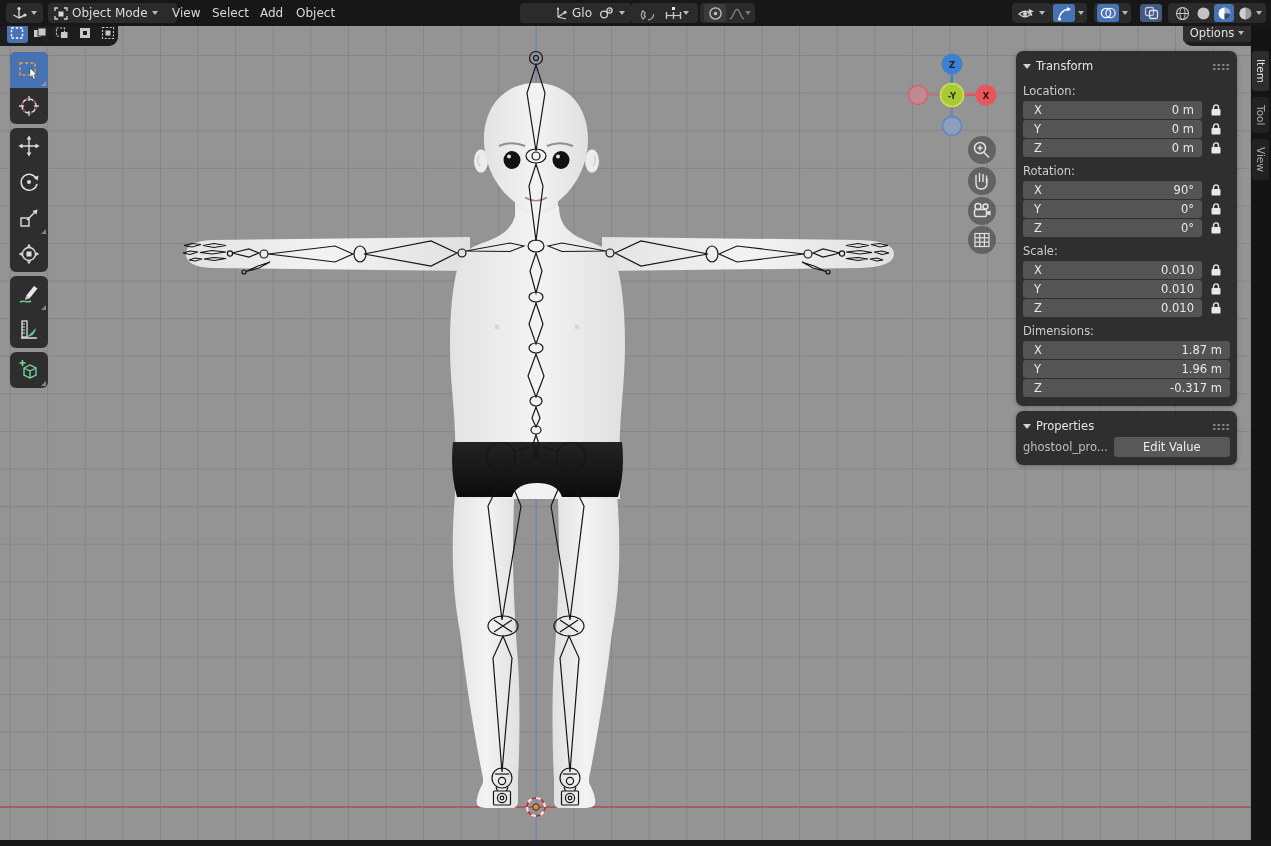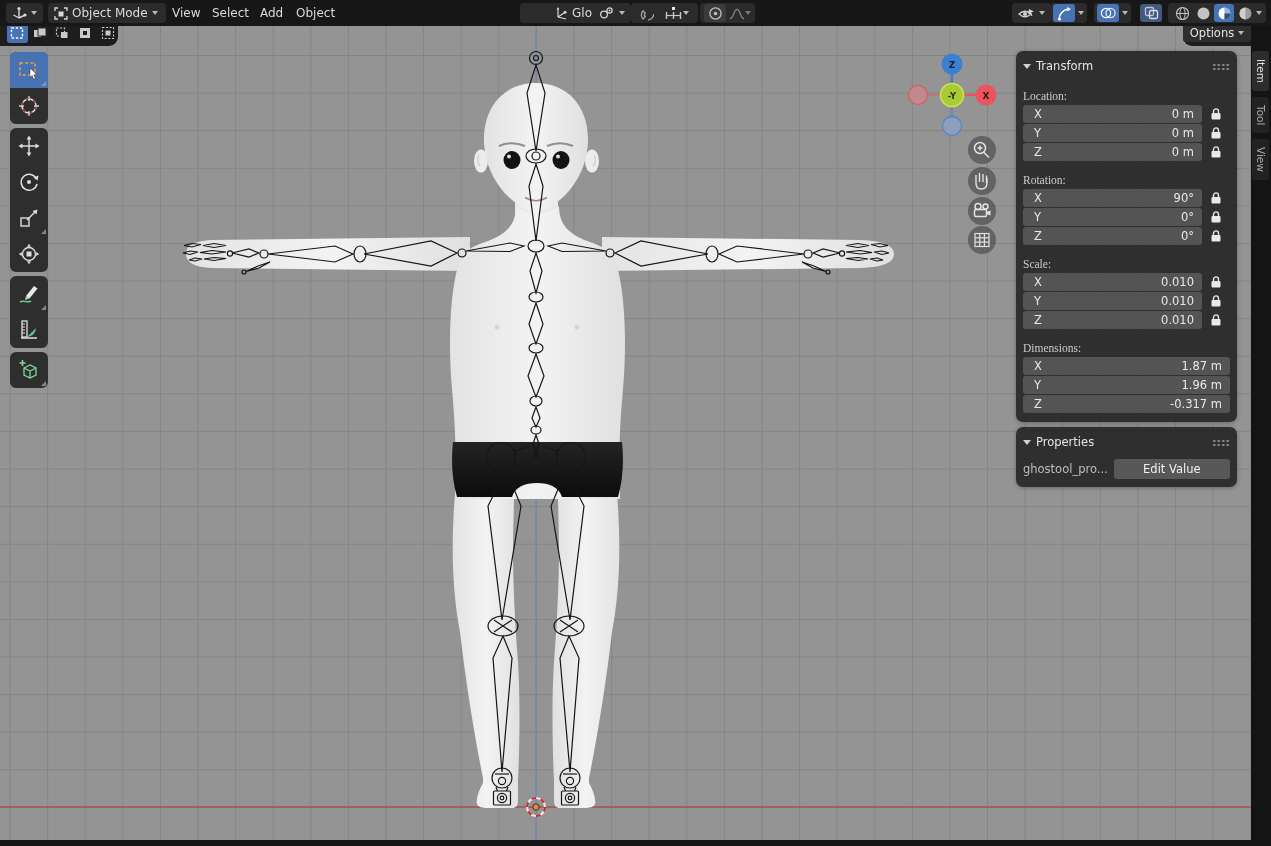--- a/index.html
+++ b/index.html
@@ -75,31 +75,31 @@
   .npanel { position:absolute; left:1016px; top:31px; width:221px; z-index:28;
     font-size:11.5px; color:#cdcdcd; }
   .panel { background:rgba(43,43,43,0.96); border-radius:7px; padding:4px 7px 8px 7px;
     margin-bottom:5px; box-shadow:0 1px 4px rgba(0,0,0,0.3); }
   .panel-head { display:flex; align-items:center; height:22px; color:#e6e6e6; gap:5px;text-align:right; }
   .panel-head .tri { width:0; height:0; border-left:4px solid transparent;
     border-right:4px solid transparent; border-top:5px solid #d0d0d0; }
   .drag-dots { margin-left:auto; width:18px; height:7px;
     background-image:radial-gradient(#8f8f8f 1px, transparent 1.2px);
     background-size:4.5px 4px; }
-  .sec-label { margin:13px 0 3px 0; color:#cdcdcd;font-family:Liberation Serif, serif; }
+  .sec-label { margin:7px 0 3px 0; color:#cdcdcd; }
   .vrow { display:flex; align-items:center; margin-bottom:1px; }
   .vfield { flex:1; height:18px; background:#545454; border-radius:3px; display:flex;
     align-items:center; padding:0 8px 0 11px; color:#e9e9e9; }
   .vfield .ax { width:16px; }
   .vfield .val { margin-left:auto; }
   .lockc { width:28px; display:flex; justify-content:center; }
   .euler { height:18px; background:#232323; border-radius:3px; display:flex;
     align-items:center; padding:0 8px 0 11px; color:#e4e4e4; margin:2px 0 2px 0; }
   .euler .chev { margin-left:auto; }
-  .prow { display:flex; align-items:center; margin-top:6px; gap:6px;text-align:center; }
+  .prow { display:flex; align-items:center; gap:6px;text-align:center; }
   .plabel { color:#bdbdbd; white-space:nowrap; }
   .pbtn { flex:1; height:20px; background:#585858; border-radius:3px; display:flex;
     align-items:center; justify-content:center; color:#f0f0f0; }
 
   svg text { font-family:"DejaVu Sans","Liberation Sans",sans-serif; }
 </style>
 </head>
 <body>
 
 <div class="app">
@@ -108,21 +108,21 @@
     <div class="tb-btn" style="left:6px;">
       <svg width="15" height="14" viewBox="0 0 15 14">
         <line x1="7" y1="12" x2="7" y2="3" stroke="#d8d8d8" stroke-width="1.4"></line>
         <line x1="7" y1="12" x2="13" y2="9" stroke="#d8d8d8" stroke-width="1.4"></line>
         <line x1="7" y1="12" x2="1.5" y2="9" stroke="#d8d8d8" stroke-width="1.4"></line>
         <circle cx="7" cy="2.5" r="1.6" fill="#d8d8d8"></circle>
         <circle cx="13" cy="9" r="1.6" fill="#d8d8d8"></circle>
       </svg>
       <span class="chev"></span>
     </div>
-    <div class="tb-btn" style="left:48px; padding-right:8px;align-items:center;">
+    <div class="tb-btn" style="left:48px; padding-right:19px;align-items:center;">
       <svg width="14" height="13" viewBox="0 0 14 13">
         <path d="M1,4 V1 H4 M10,1 H13 V4 M13,9 V12 H10 M4,12 H1 V9" fill="none" stroke="#d8d8d8" stroke-width="1.3"></path>
         <rect x="4.5" y="4.5" width="5" height="5" fill="#d8d8d8"></rect>
       </svg>
       <span>Object Mode</span>
       <span class="chev"></span>
     </div>
     <div class="tb-menu" style="left:164px;">
         <span>View</span>
       </div>

